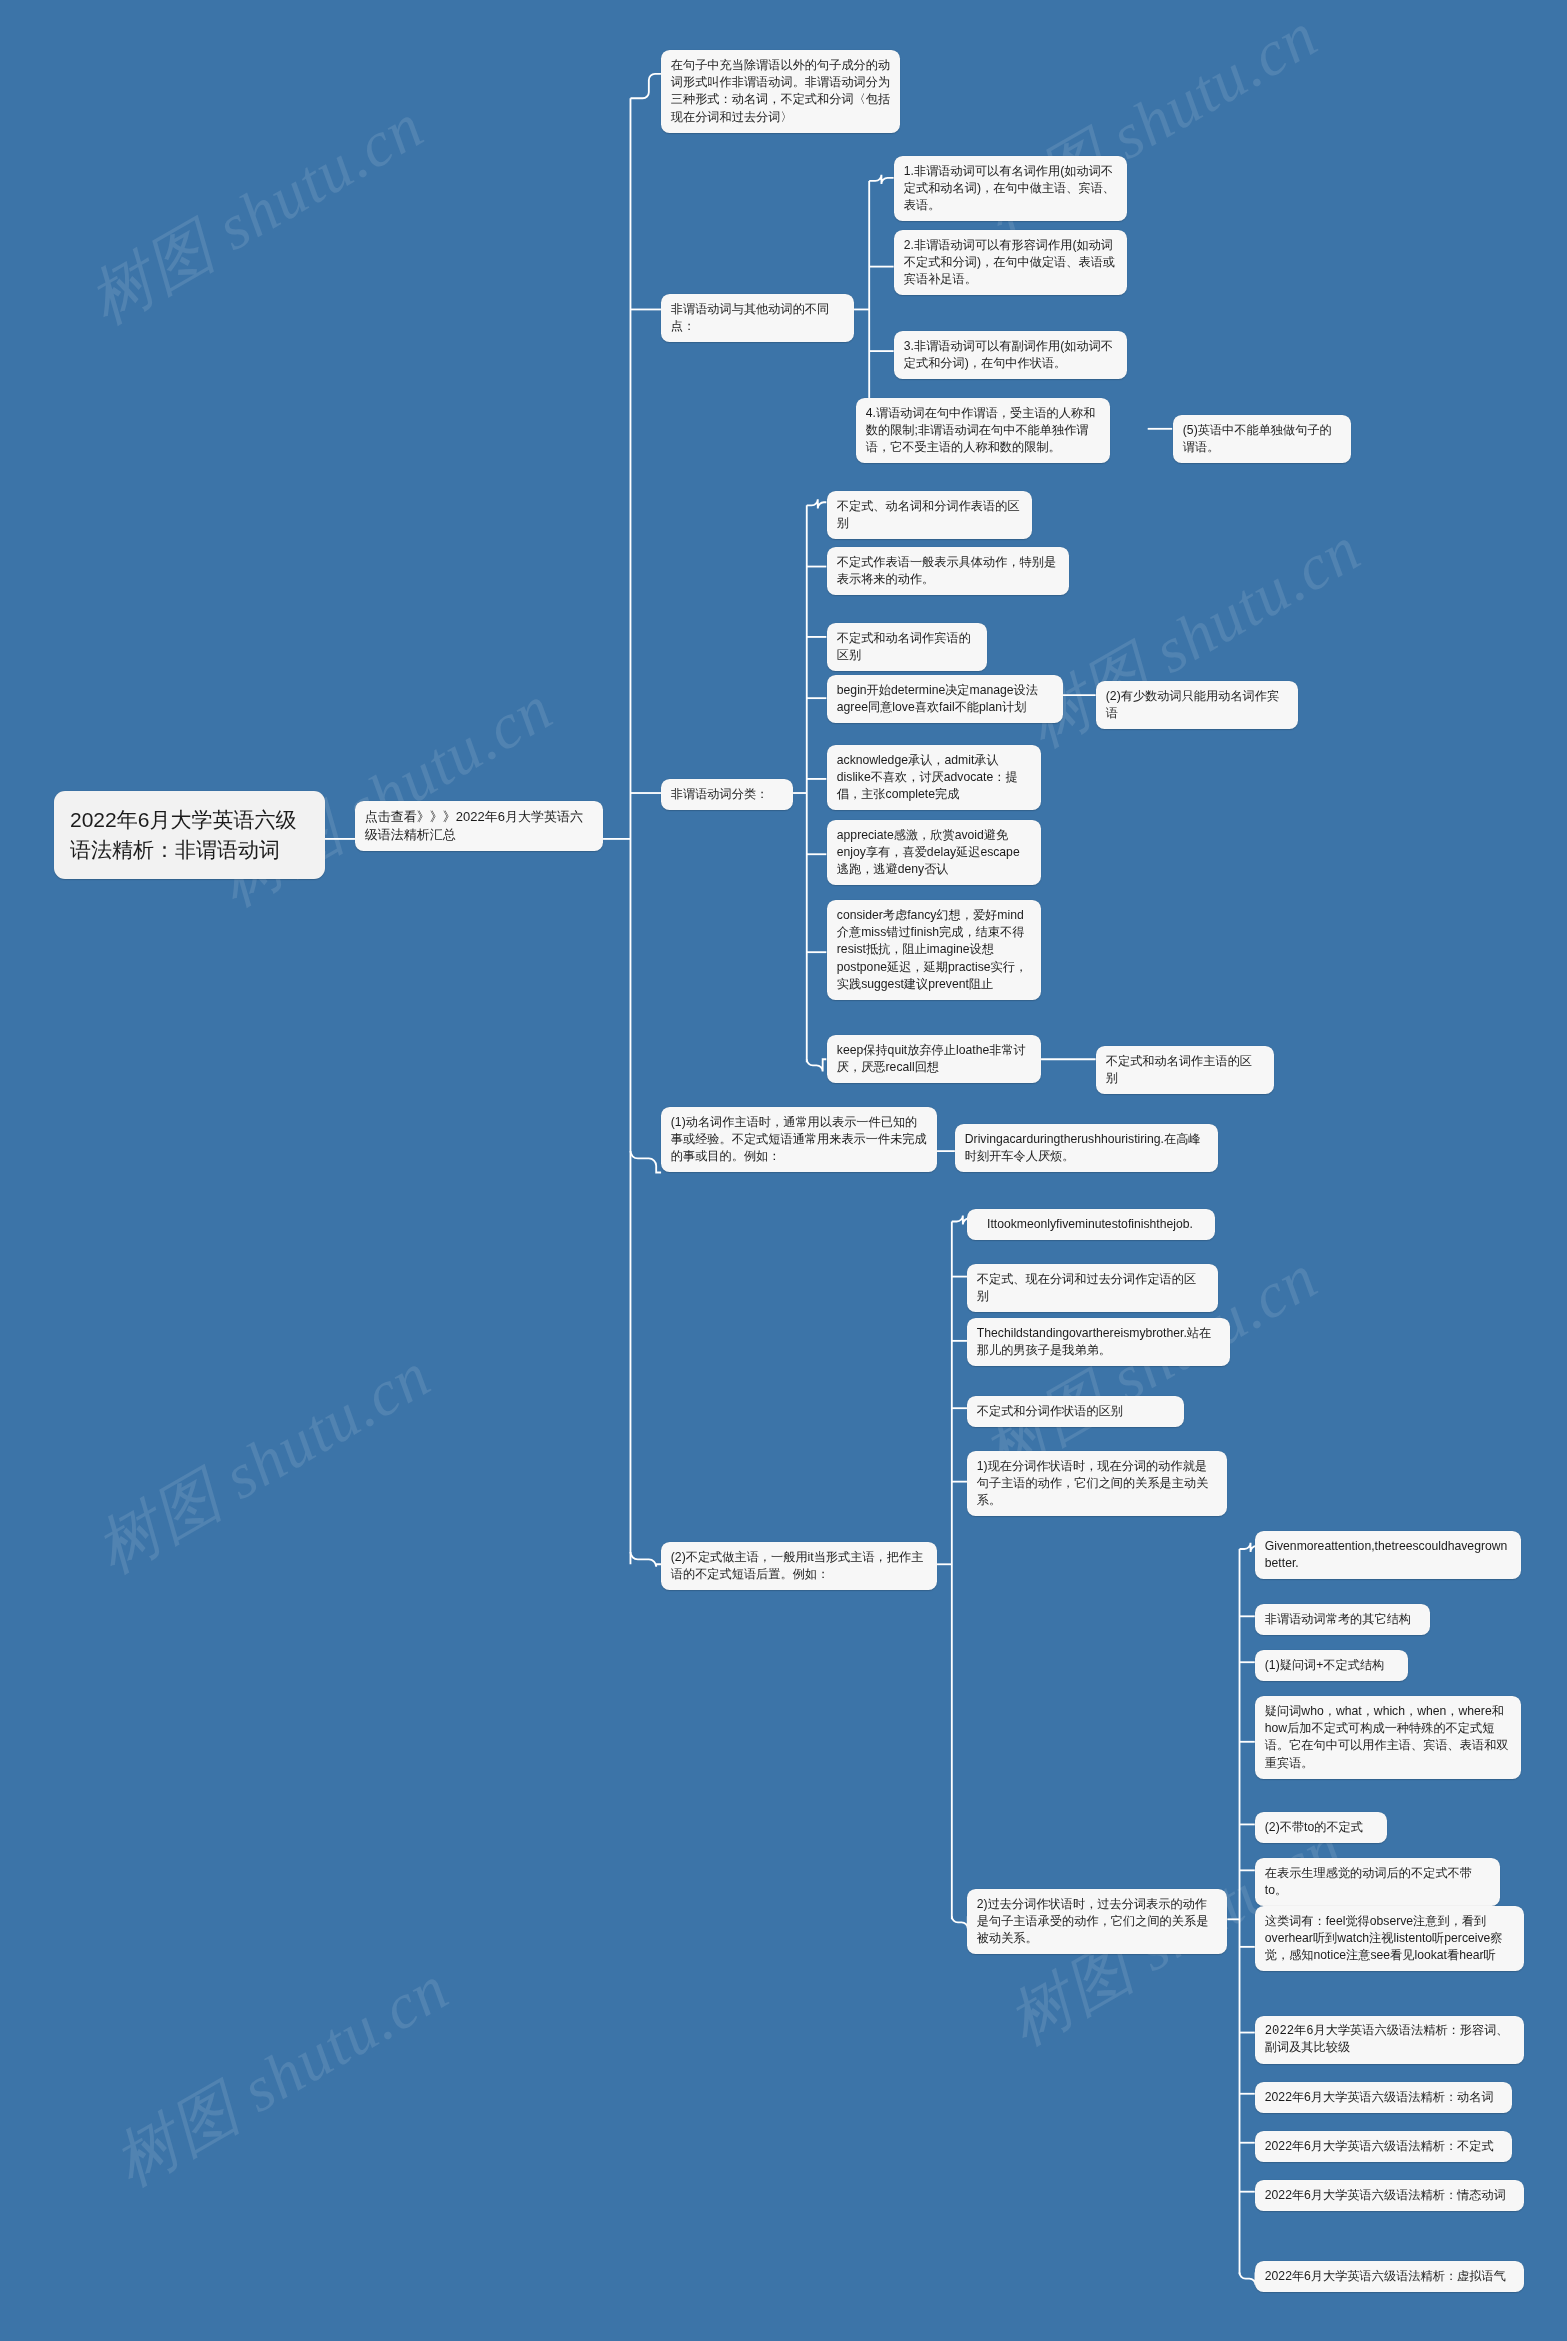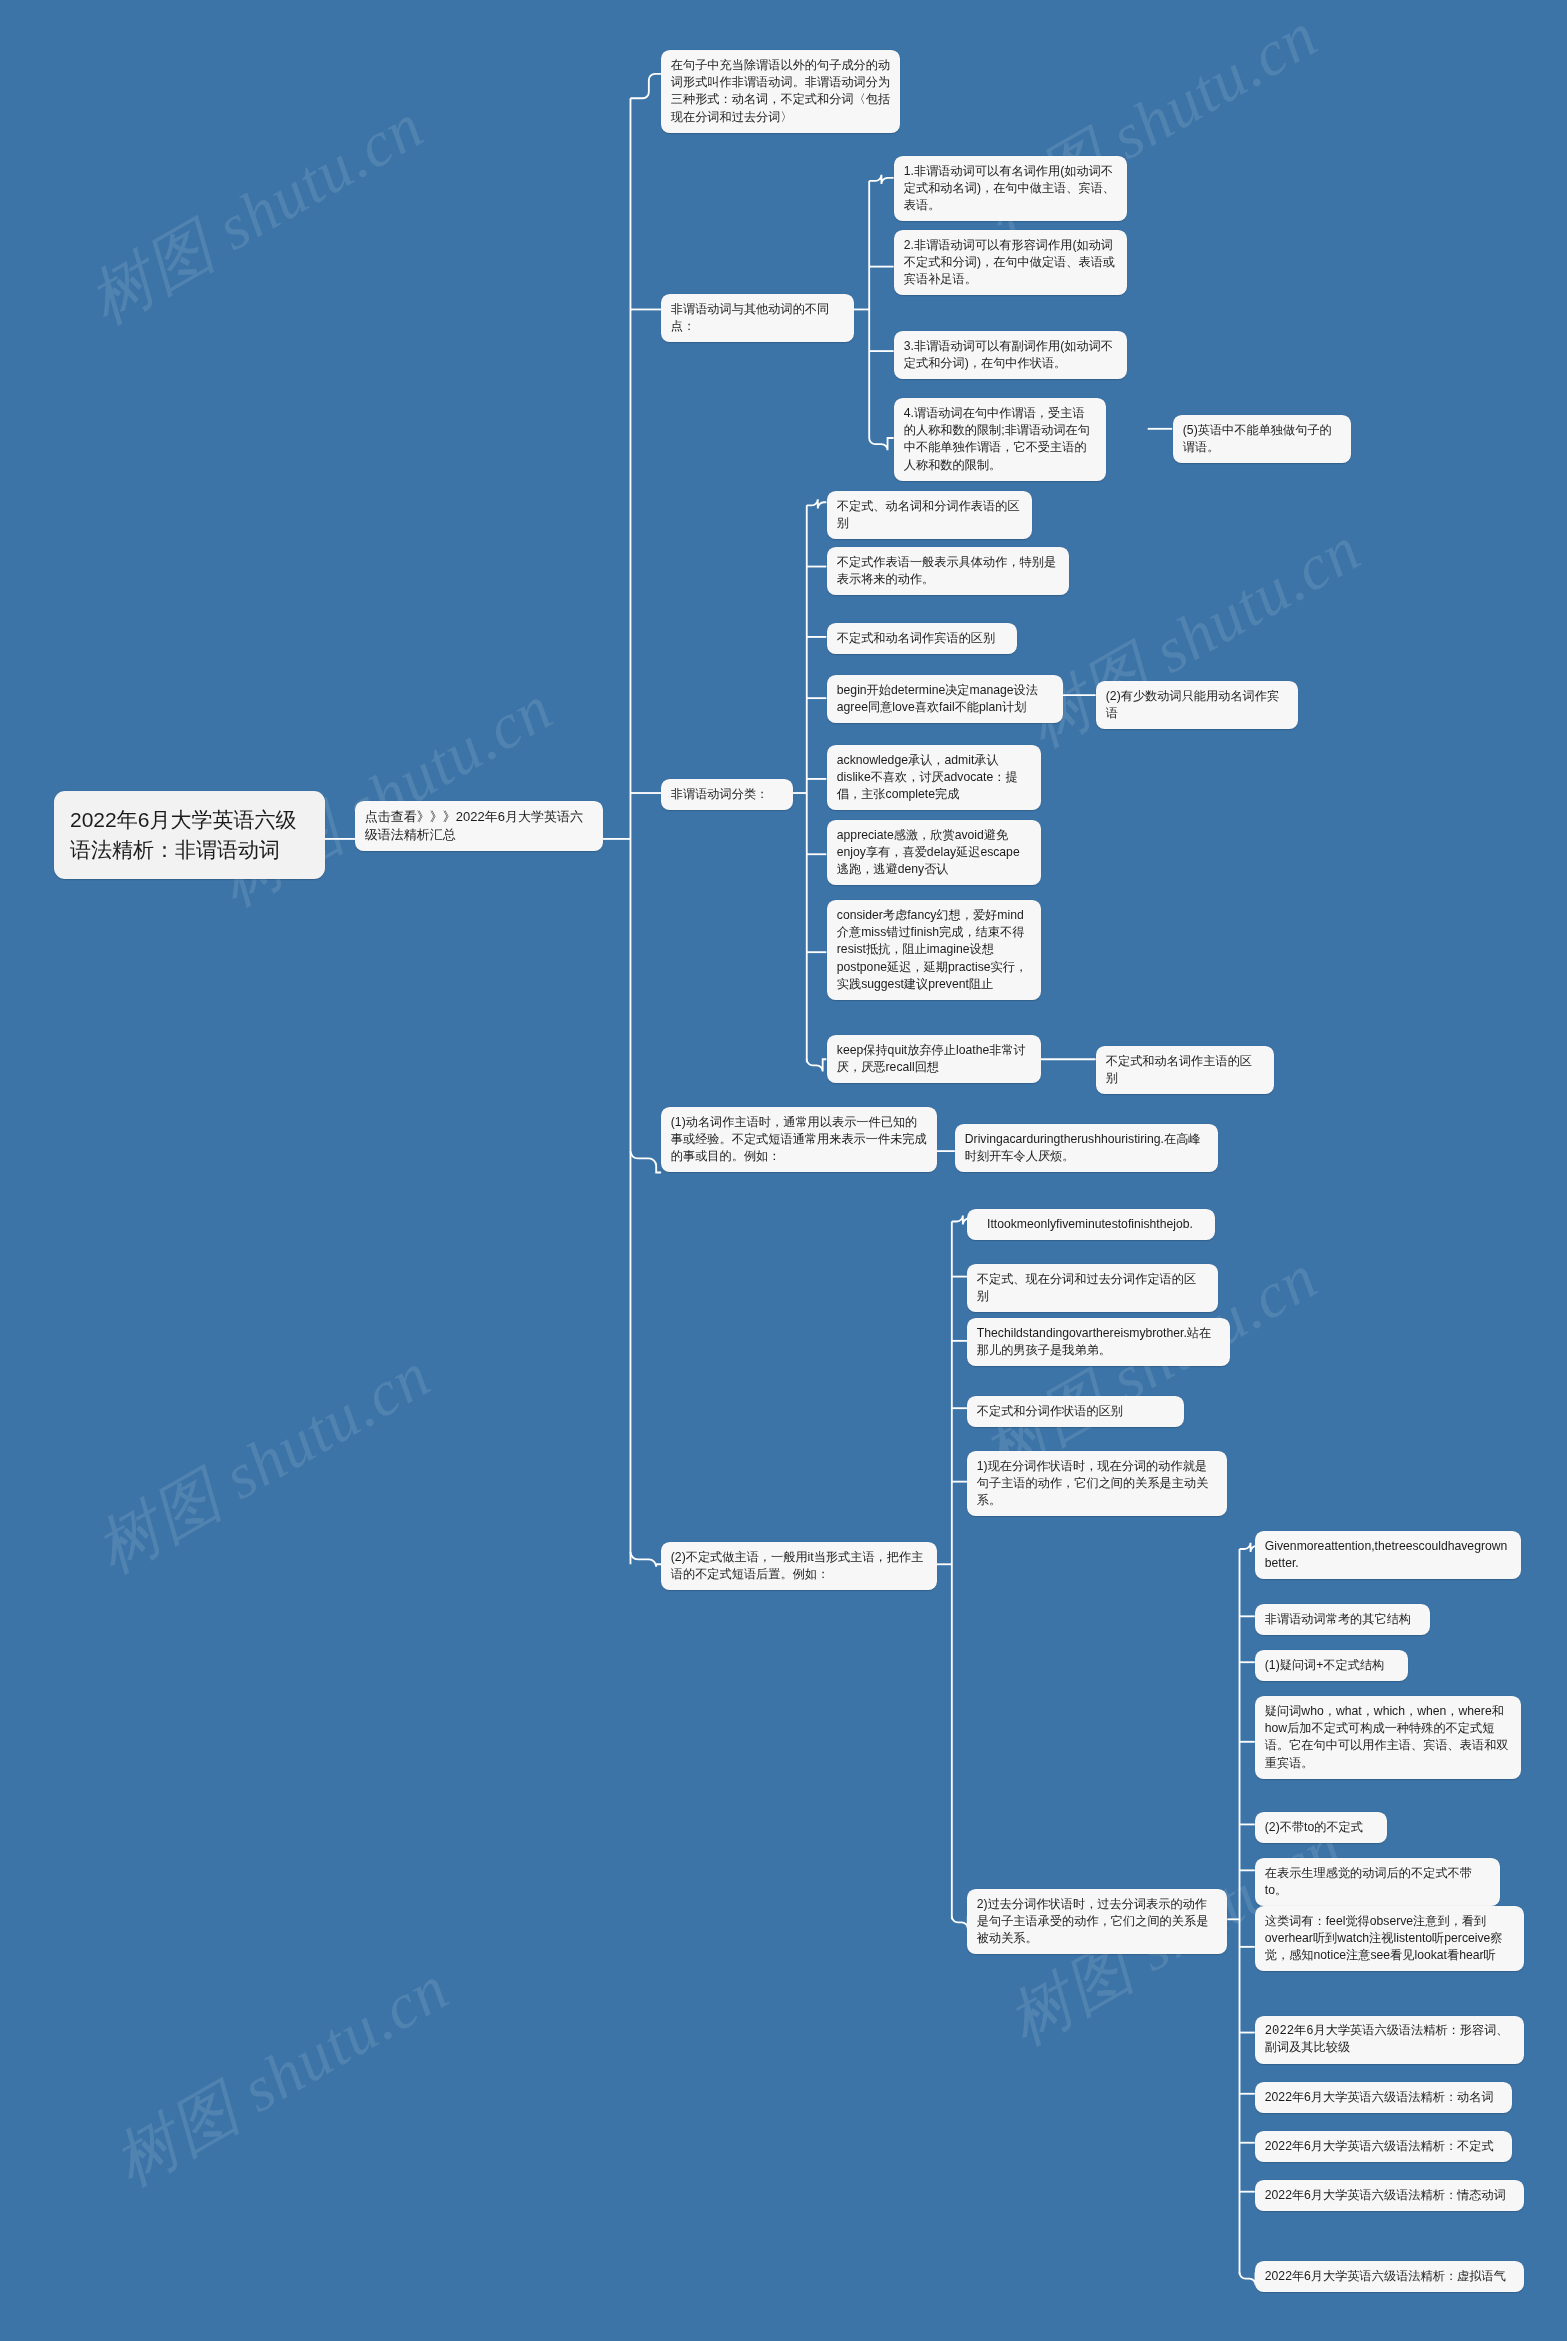--- a/index.html
+++ b/index.html
@@ -171,38 +171,38 @@
 
 <div class="node l2" style="left:894px; top:156px; width:233px;">
   <span>1.非谓语动词可以有名词作用(如动词不定式和动名词)，在句中做主语、宾语、表语。</span>
 </div>
 <div class="node l2" style="left:894px; top:230px; width:233px;">
   <span>2.非谓语动词可以有形容词作用(如动词不定式和分词)，在句中做定语、表语或宾语补足语。</span>
 </div>
 <div class="node l2" style="left:894px; top:331px; width:233px;">
   <span>3.非谓语动词可以有副词作用(如动词不定式和分词)，在句中作状语。</span>
 </div>
-<div class="node l2" style="left:894px; top:398px; width:212px;">
+<div class="node l2" style="left:856px; top:398px; width:254px;">
   <span>4.谓语动词在句中作谓语，受主语的人称和数的限制;非谓语动词在句中不能单独作谓语，它不受主语的人称和数的限制。</span>
 </div>
 <div class="node l3" style="left:1173px; top:415px; width:178px;">
   <span>(5)英语中不能单独做句子的谓语。</span>
 </div>
 
 <div class="node l1" style="left:661px; top:779px; width:132px;">
   <span>非谓语动词分类：</span>
 </div>
 
 <div class="node l2" style="left:827px; top:491px; width:205px;">
   <span>不定式、动名词和分词作表语的区别</span>
 </div>
 <div class="node l2" style="left:827px; top:547px; width:242px;">
   <span>不定式作表语一般表示具体动作，特别是表示将来的动作。</span>
 </div>
-<div class="node l2" style="left:827px; top:623px; width:190px;">
+<div class="node l2" style="left:827px; top:623px; width:160px;">
   <span>不定式和动名词作宾语的区别</span>
 </div>
 <div class="node l2" style="left:827px; top:675px; width:236px;">
   <span>begin开始determine决定manage设法agree同意love喜欢fail不能plan计划</span>
 </div>
 <div class="node l3" style="left:1096px; top:681px; width:202px;">
   <span>(2)有少数动词只能用动名词作宾语</span>
 </div>
 <div class="node l2" style="left:827px; top:745px; width:214px;">
   <span>acknowledge承认，admit承认dislike不喜欢，讨厌advocate：提倡，主张complete完成</span>

